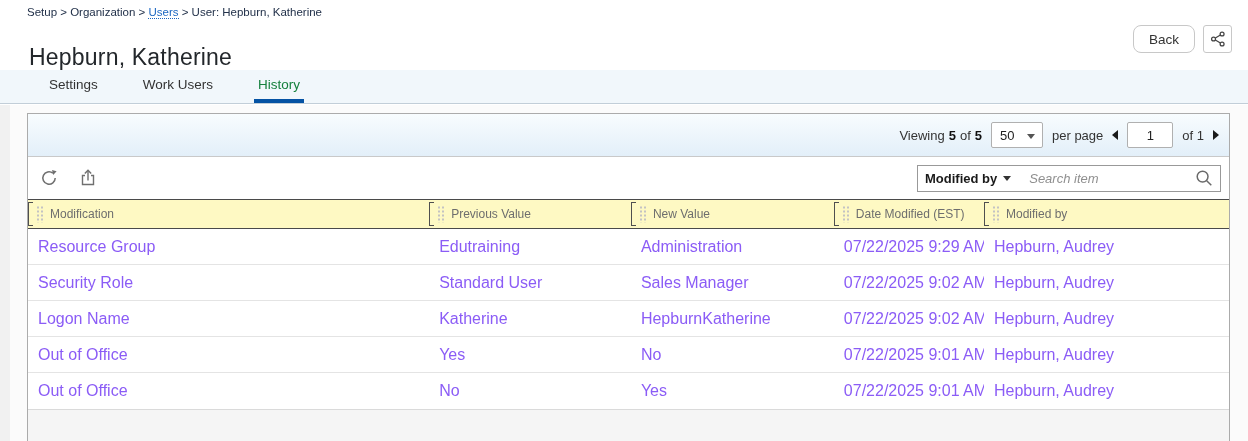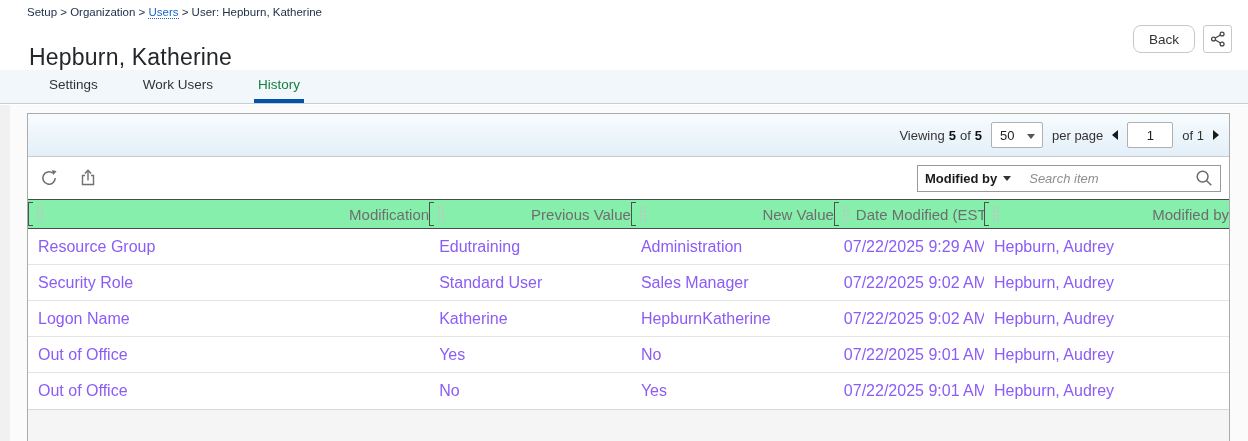--- a/index.html
+++ b/index.html
@@ -59,23 +59,23 @@
     display:flex; align-items:center; padding:0 7px; gap:6px; }
   .search-filter { font-size:13px; font-weight:700; color:#1a1a1a; cursor:pointer; white-space:nowrap; }
   .filter-caret { width:0; height:0; border-left:4px solid transparent; border-right:4px solid transparent;
     border-top:5px solid #333; cursor:pointer; }
   .search-placeholder { flex:1; font-size:13px; font-style:italic; color:#8f8f8f; margin-left:12px;
     white-space:nowrap; overflow:hidden; cursor:text; }
   .search-glass { display:flex; align-items:center; cursor:pointer; }
 
   
   table.grid { width:100%; border-collapse:collapse; table-layout:fixed; flex:none; }
-  .grid th { position:relative; height:29px; background:#86efac;
+  .grid th { position:relative; height:29px; background:#fef9c3;
     border-top:1px solid #4a4a4a; border-bottom:1px solid #4a4a4a;
-    font-size:15px; font-weight:400; color:#6e6e6e; text-align:right;
+    font-size:12px; font-weight:400; color:#6e6e6e; text-align:left;
     padding-left:22px; white-space:nowrap; overflow:hidden; cursor:pointer; }
   .grid th .bracket { position:absolute; left:0; top:2px; bottom:2px; width:5px;
     border:1px solid #4f4f4f; border-right:none; }
   .grid th .grip { position:absolute; left:8px; top:50%; transform:translateY(-50%);
     width:7px; height:17px;
     background-image:radial-gradient(circle,#c3c3c3 1.1px,transparent 1.3px);
     background-size:4px 4px; }
   .grid td { height:36px; font-size:16px; color:#8b5cf6; padding-left:10px;
     border-top:1px solid #e4e4e4; white-space:nowrap; overflow:hidden; }
   .grid tbody tr:first-child td { border-top:none; }

